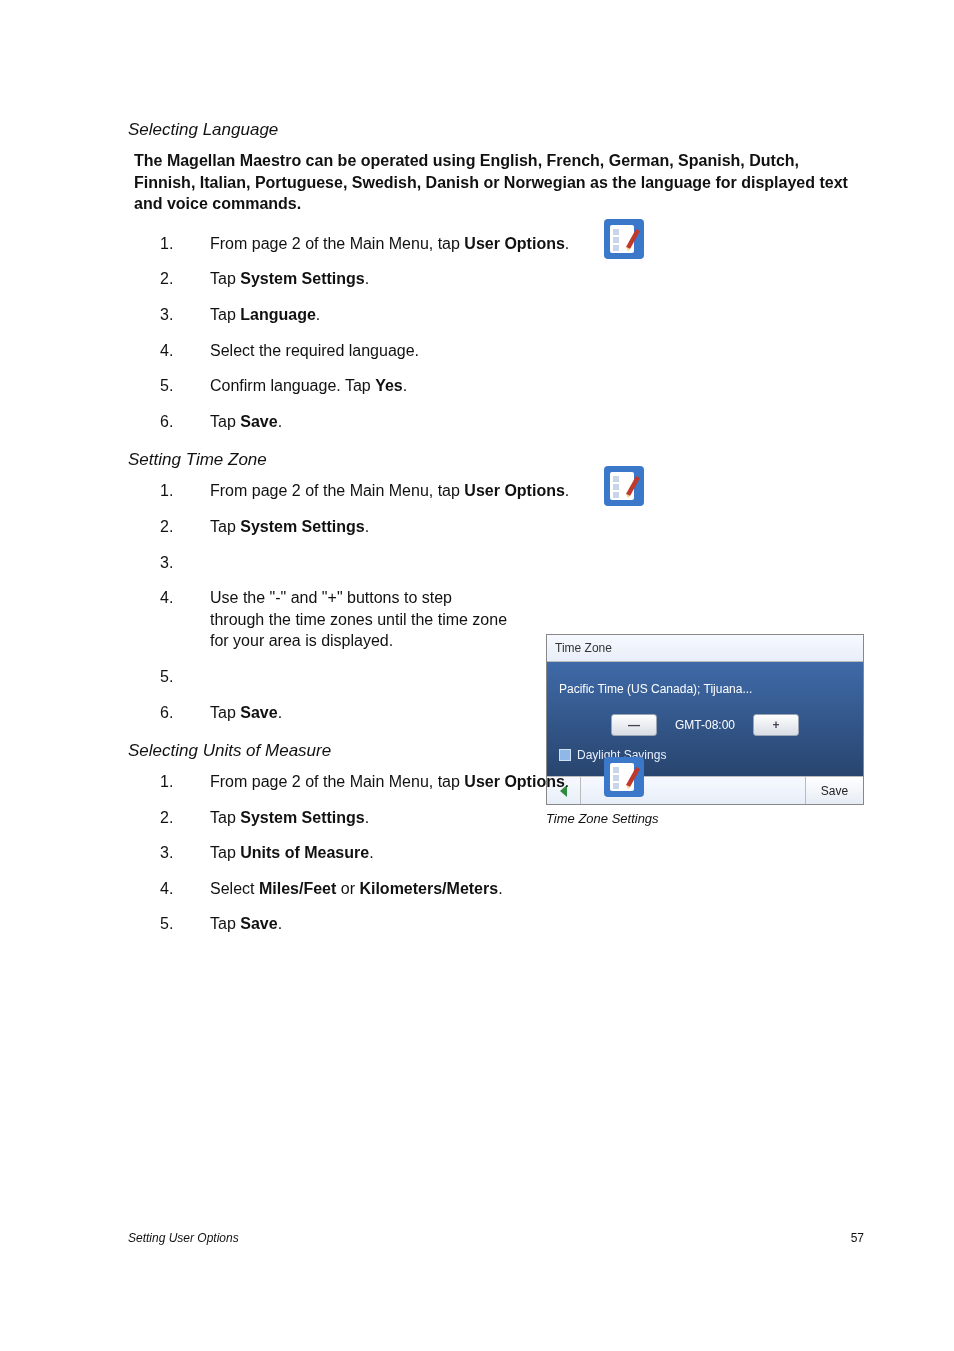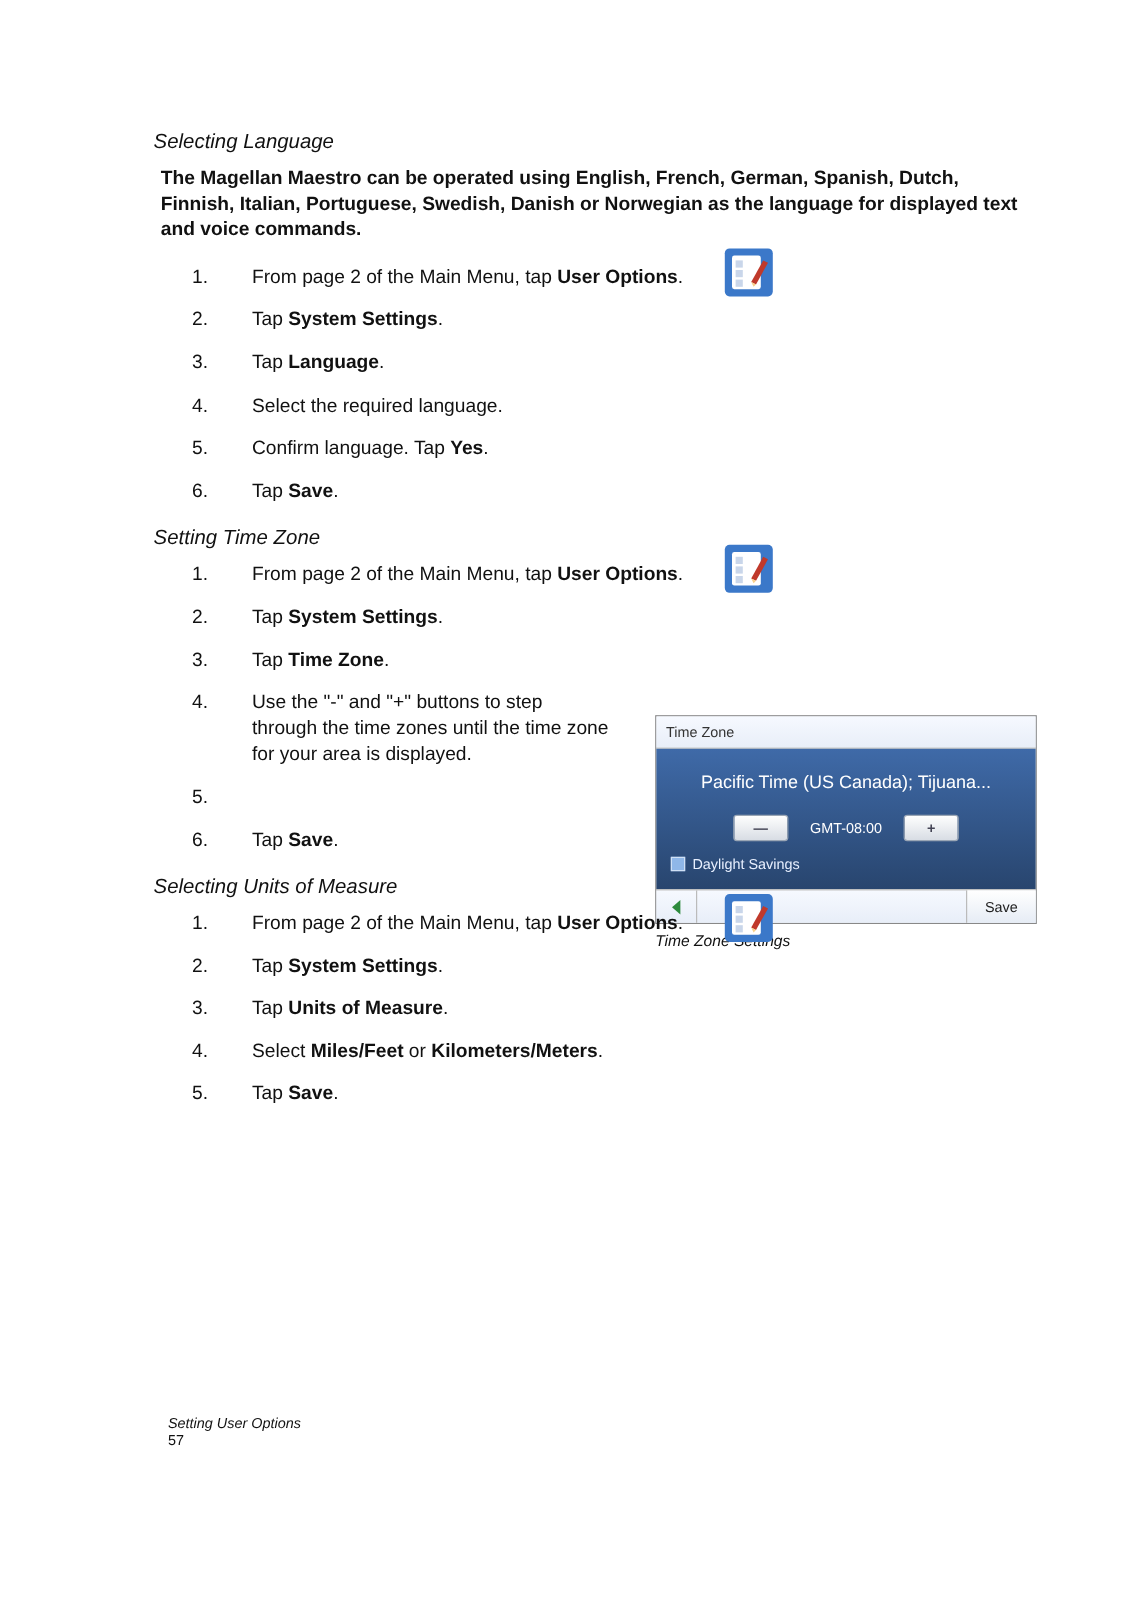--- a/index.html
+++ b/index.html
@@ -1,36 +1,36 @@
 <!DOCTYPE html>
 <html><head>
 <meta charset="utf-8">
 <style>
   * { box-sizing: border-box; margin: 0; padding: 0; }
   html, body { width: 954px; background: #fff; font-family: Arial, Helvetica, sans-serif; color: #111; }
-  .page { position: relative; width: 954px; height: 1267px; padding: 90px 90px 60px 128px; }
+  .page { position: relative; width: 954px; height: 1267px; padding: 64px 90px 60px 128px; margin-top: 38px; }
   .section-title { font-style: italic; font-size: 17px; margin-bottom: 10px; margin-top: 18px; }
   .intro { font-size: 16px; line-height: 1.35; margin-bottom: 18px; padding-left: 6px; font-weight: bold; }
   ol.steps { list-style: none; padding-left: 32px; margin-top: 10px; }
   ol.steps > li { display: flex; gap: 28px; margin-bottom: 14px; font-size: 16px; line-height: 1.35; }
   ol.steps .num { min-width: 22px; text-align: left; }
   ol.steps .txt { flex: 1; }
   .txt .b { font-weight: bold; }
-  .footer { position: absolute; left: 140px; right: 90px; bottom: 60px; display: flex; justify-content: space-between; font-size: 12px; font-style: italic; flex-direction: column; }
+  .footer { position: absolute; left: 128px; right: 90px; bottom: 60px; display: flex; justify-content: space-between; font-size: 12px; font-style: italic; }
   .footer .pg { font-style: normal; }
 
   
   .gps-icon { width: 44px; height: 44px; display: inline-block; }
 
   
   .tz-wrap { position: absolute; right: 90px; top: 596px; width: 318px; }
   .tz-shot { width: 318px; border: 1px solid #888; background: #eef2f6; font-family: Arial, sans-serif; font-size: 12px; }
   .tz-title { background: linear-gradient(#f6f9ff,#e8eef8); padding: 6px 8px; border-bottom:1px solid #bbb; color:#333; }
   .tz-body { background: linear-gradient(#3f6aa8,#28456e); padding: 10px 8px 8px 8px; color:#fff; }
-  .tz-name { text-align:center; padding: 10px 4px 18px 4px; font-size: 15px; }
+  .tz-name { padding: 10px 4px 18px 4px; font-size: 12px; }
   .tz-row { display:flex; align-items:center; justify-content:center; gap:18px; margin-bottom:10px; }
   .tz-btn { width:46px; height:22px; background:linear-gradient(#fefefe,#d8dde4); border:1px solid #9aa6b5; border-radius:3px; display:flex; align-items:center; justify-content:center; color:#445; font-weight:bold; }
   .tz-gmt { color:#fff; font-size:12px; }
   .tz-check { display:flex; align-items:center; gap:6px; padding: 2px 4px 6px 4px; font-size:12px; color:#e8f0ff; }
   .tz-check .box { width:12px; height:12px; background:#8fb7e8; border:1px solid #cfe0f5; }
   .tz-footer { display:flex; justify-content:space-between; align-items:stretch; background:linear-gradient(#f6f9ff,#e8eef8); border-top:1px solid #bbb; height:28px; }
   .tz-back { width:34px; display:flex; align-items:center; justify-content:center; border-right:1px solid #bbb; }
   .tz-back svg { display:block; }
   .tz-save { width:58px; display:flex; align-items:center; justify-content:center; border-left:1px solid #bbb; font-size:12px; color:#222; background:linear-gradient(#fff,#e6ecf5); }
   .tz-caption { font-style:italic; font-size:13px; margin-top:6px; }
@@ -105,21 +105,20 @@
             <path d="M24 30 L26 34 L28 32 Z" fill="#f7d08a"></path>
           </svg>
       </span>
     </li>
     <li>
       <span class="num">2.</span>
       <span class="txt"><span>Tap </span><span class="b">System Settings</span><span>.</span></span>
     </li>
     <li class="narrow">
       <span class="num">3.</span>
-      <span class="txt"><span>Tap </span><span class="b">Time Zone</span><span>.</span></span>
     </li>
     <li class="narrow">
       <span class="num">4.</span>
       <span class="txt">Use the "-" and "+" buttons to step through the time zones until the time zone for your area is displayed.</span>
     </li>
     <li class="narrow">
       <span class="num">5.</span>
     </li>
     <li class="narrow">
       <span class="num">6.</span>

